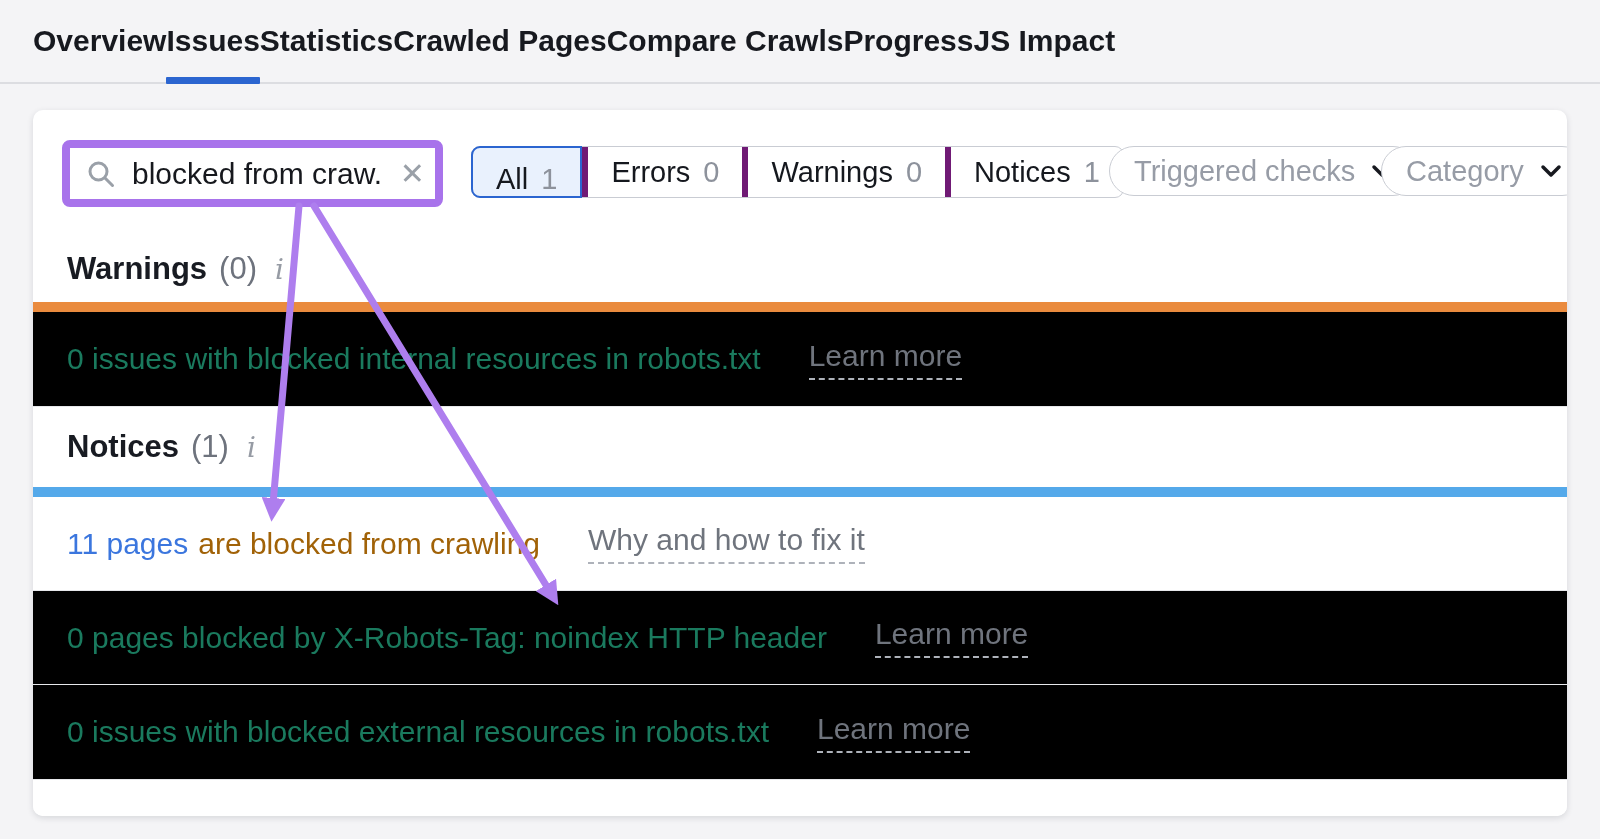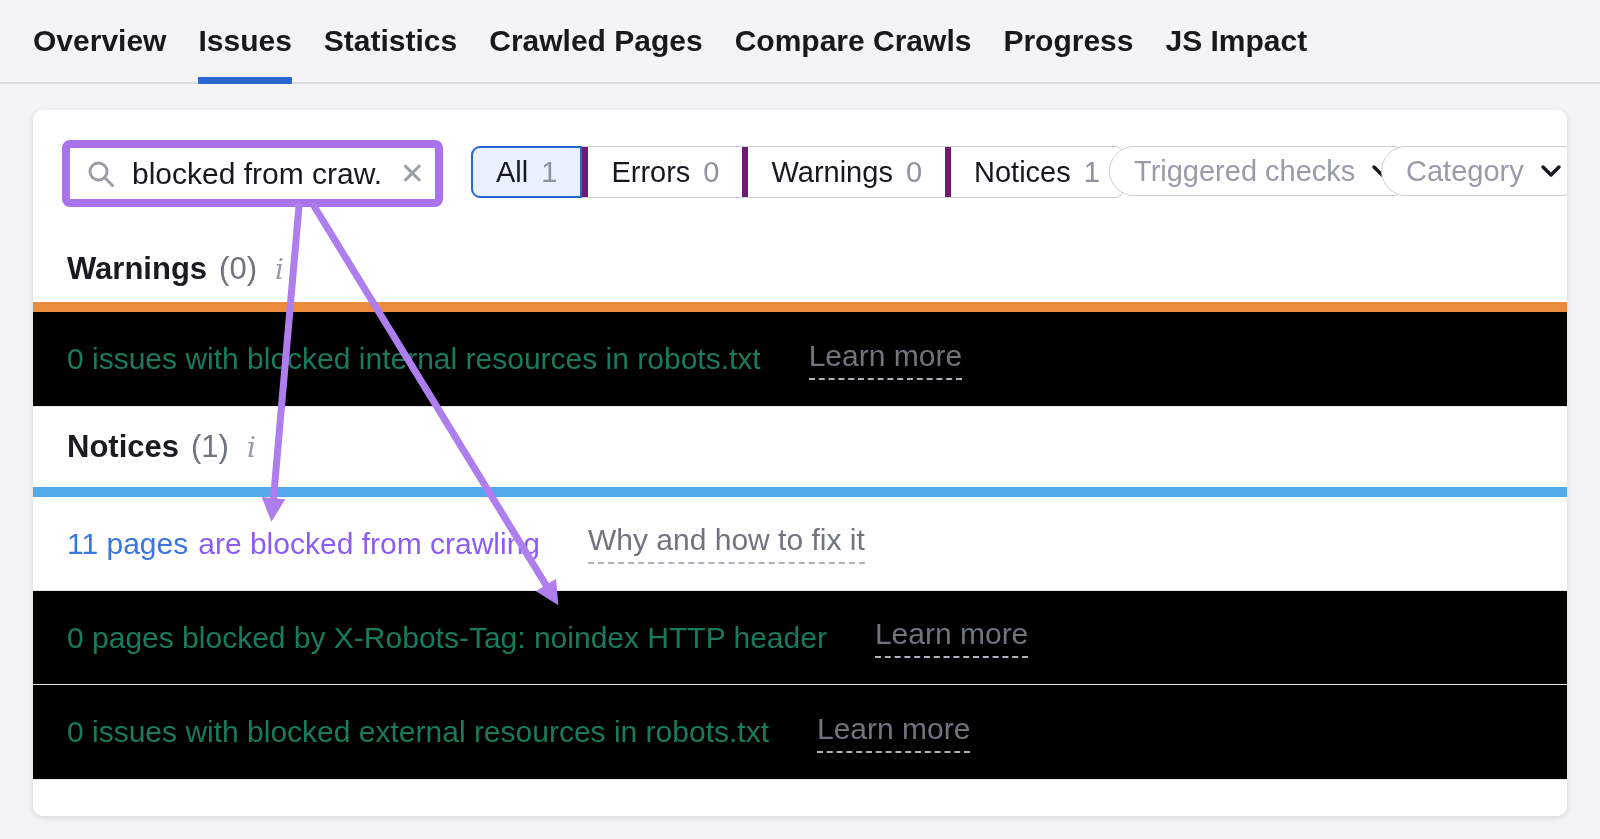--- a/index.html
+++ b/index.html
@@ -12,21 +12,20 @@
     position:relative;
   }
 
   
   .topnav {
     height:84px;
     background:#f4f4f6;
     border-bottom:2px solid #dcdde1;
     display:flex;
     align-items:stretch;
-    gap:32px;
     padding-left:33px;
   }
   .tab {
     display:flex; align-items:center;
     font-size:30px; font-weight:600;
     color:#17191f;
     position:relative;
     cursor:pointer;
     white-space:nowrap;
   }
@@ -83,20 +82,21 @@
     border-left:6px solid #701a75;
     cursor:pointer; white-space:nowrap;
   }
   .seg:first-child { border-left:none; }
   .seg .count { color:#8d929c; }
   .seg.selected {
     background:#e9f1fd;
     border:2px solid #2b65d0;
     border-radius:9px 0 0 9px;
     margin:-1px 0 -1px -1px;
+    align-items:flex-end;
   }
 
   .pill {
     position:absolute; top:36px;
     height:50px;
     display:inline-flex; align-items:center; gap:16px;
     padding:0 24px;
     border:1px solid #c9ccd3;
     border-radius:26px;
     background:#ffffff;
@@ -133,21 +133,21 @@
     border-bottom:1px solid #e7e8eb;
     font-size:30px;
   }
   .row.gray  { background:#000000; }
   .row.white { background:#ffffff; }
   .r1 { height:95px; }
   .r2 { height:94px; }
   .r3 { height:94px; }
   .r4 { height:95px; }
   .green-text { color:#1a7a5e; }
-  .dark-text  { color:#8b5cf6; }
+  .dark-text  { color:#a16207; }
   .blue-link  { color:#3b76de; cursor:pointer; }
   .dash-link {
     color:#6f747d; cursor:pointer;
     border-bottom:2px dashed #aeb2ba;
     padding-bottom:5px;
     margin-left:48px;
     white-space:nowrap;
   }
   .card-footer { flex:1; background:#ffffff; }
 

